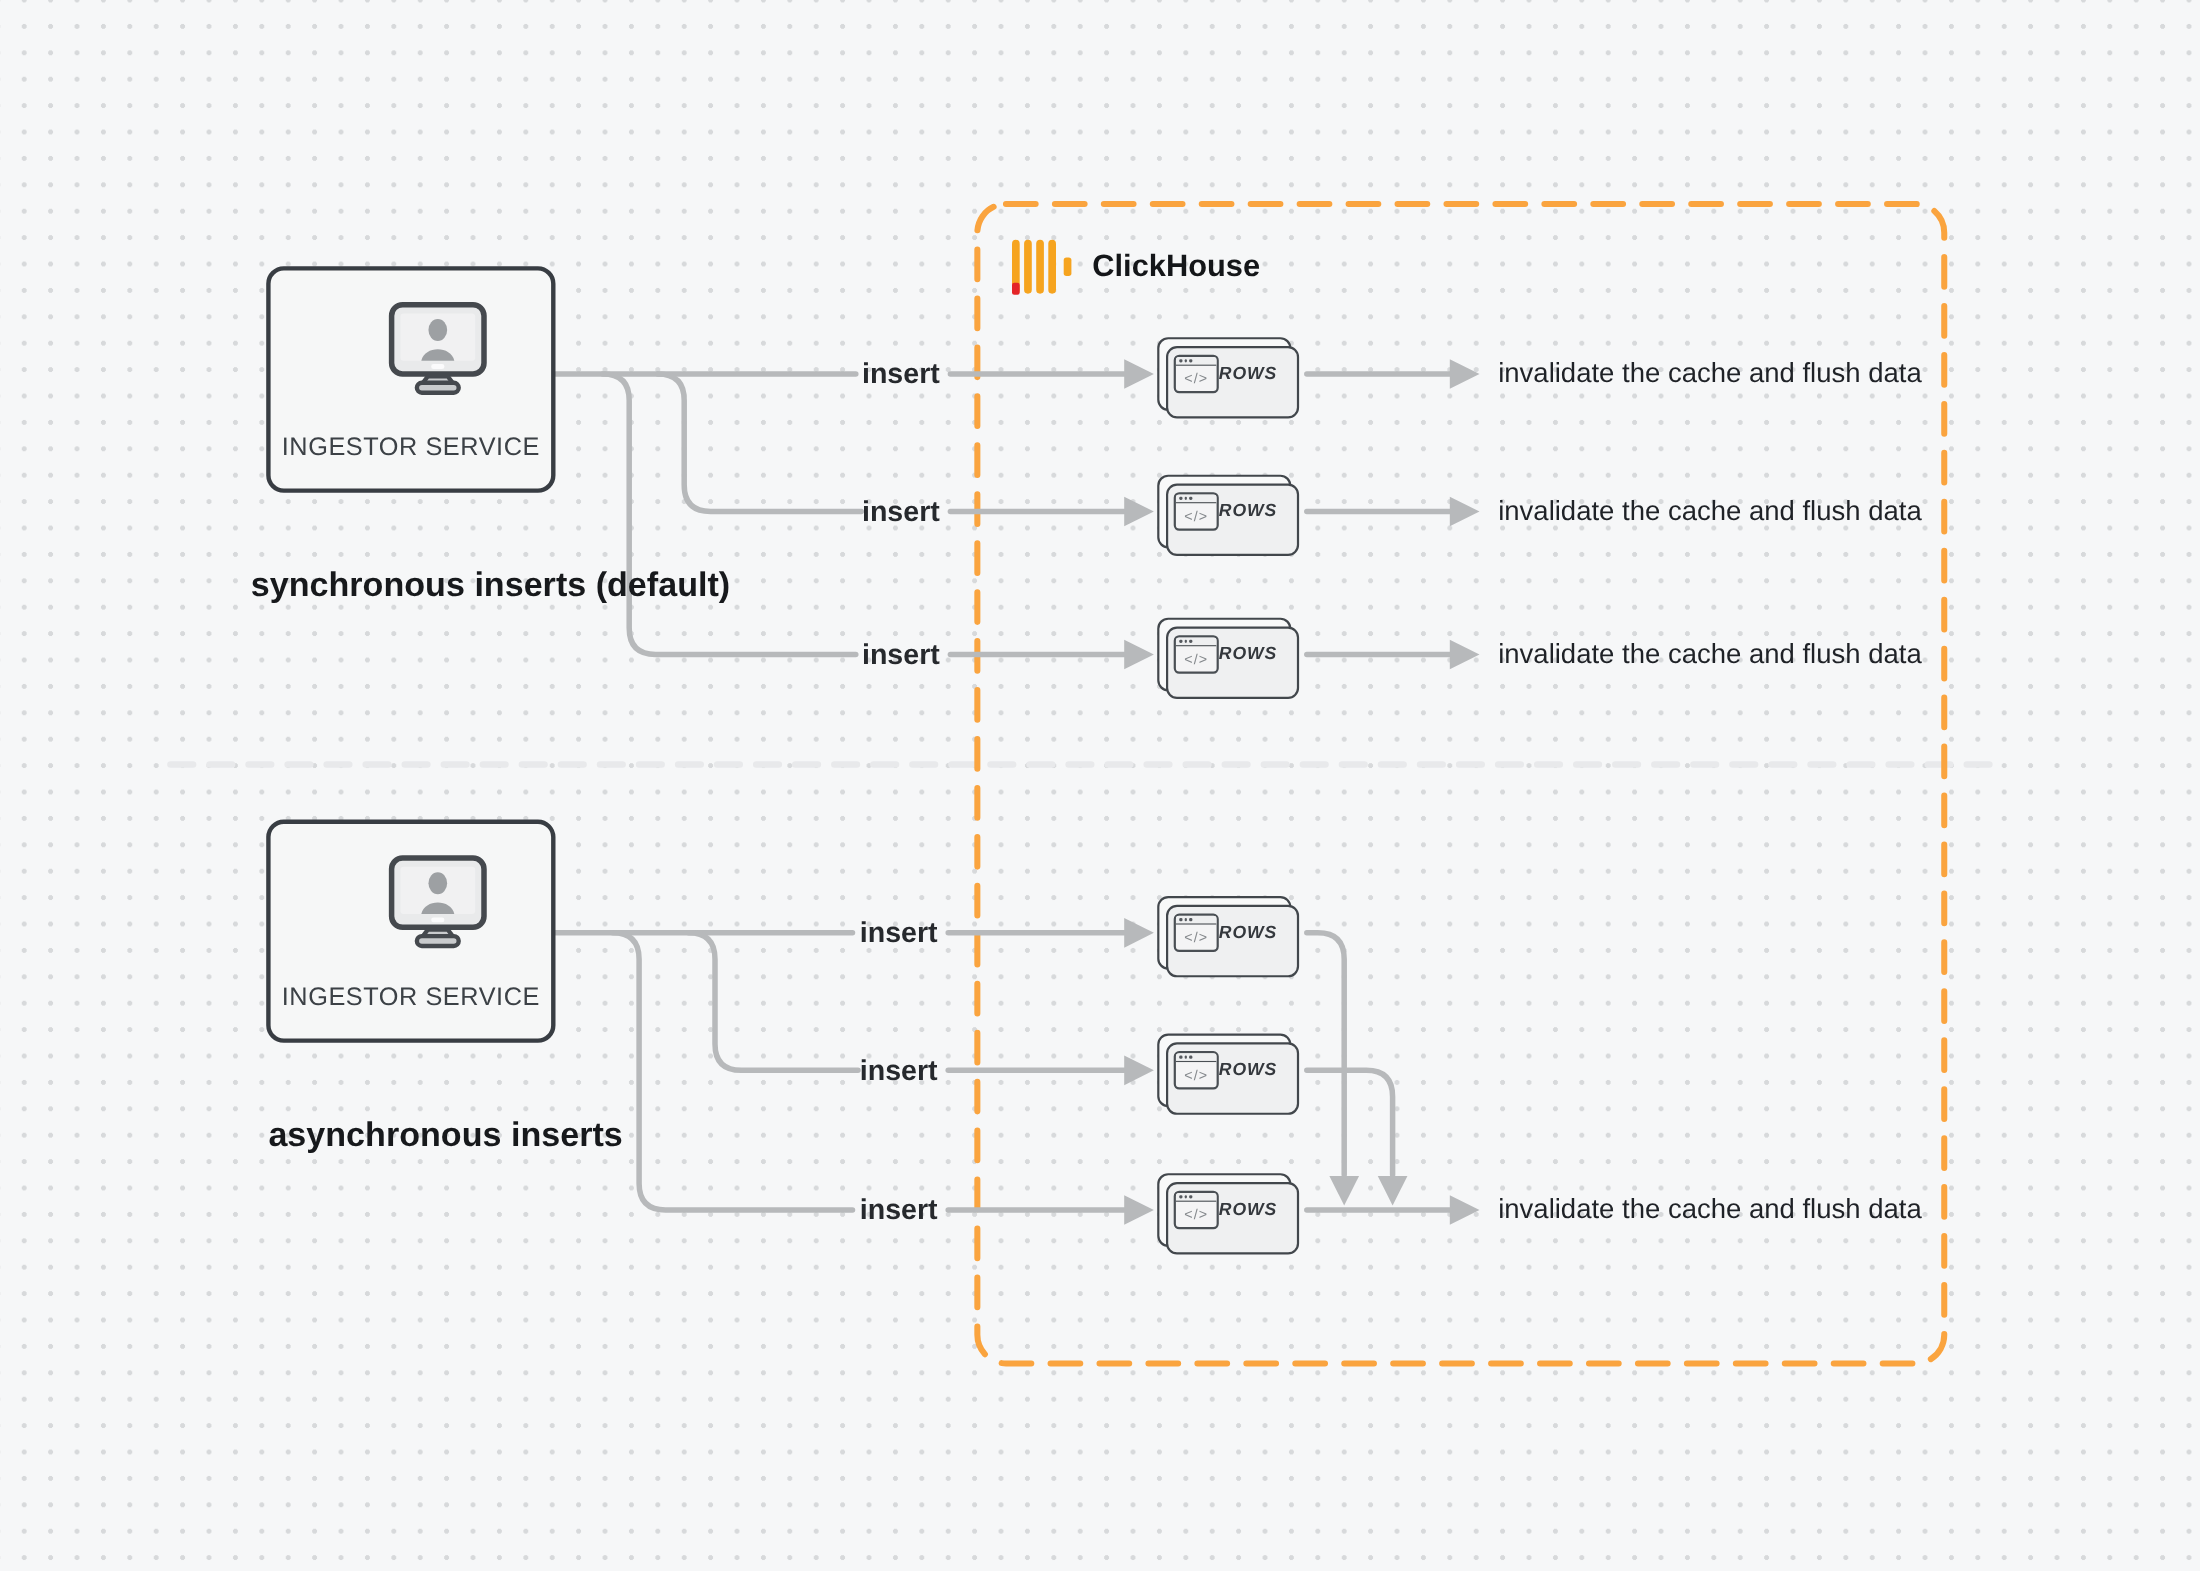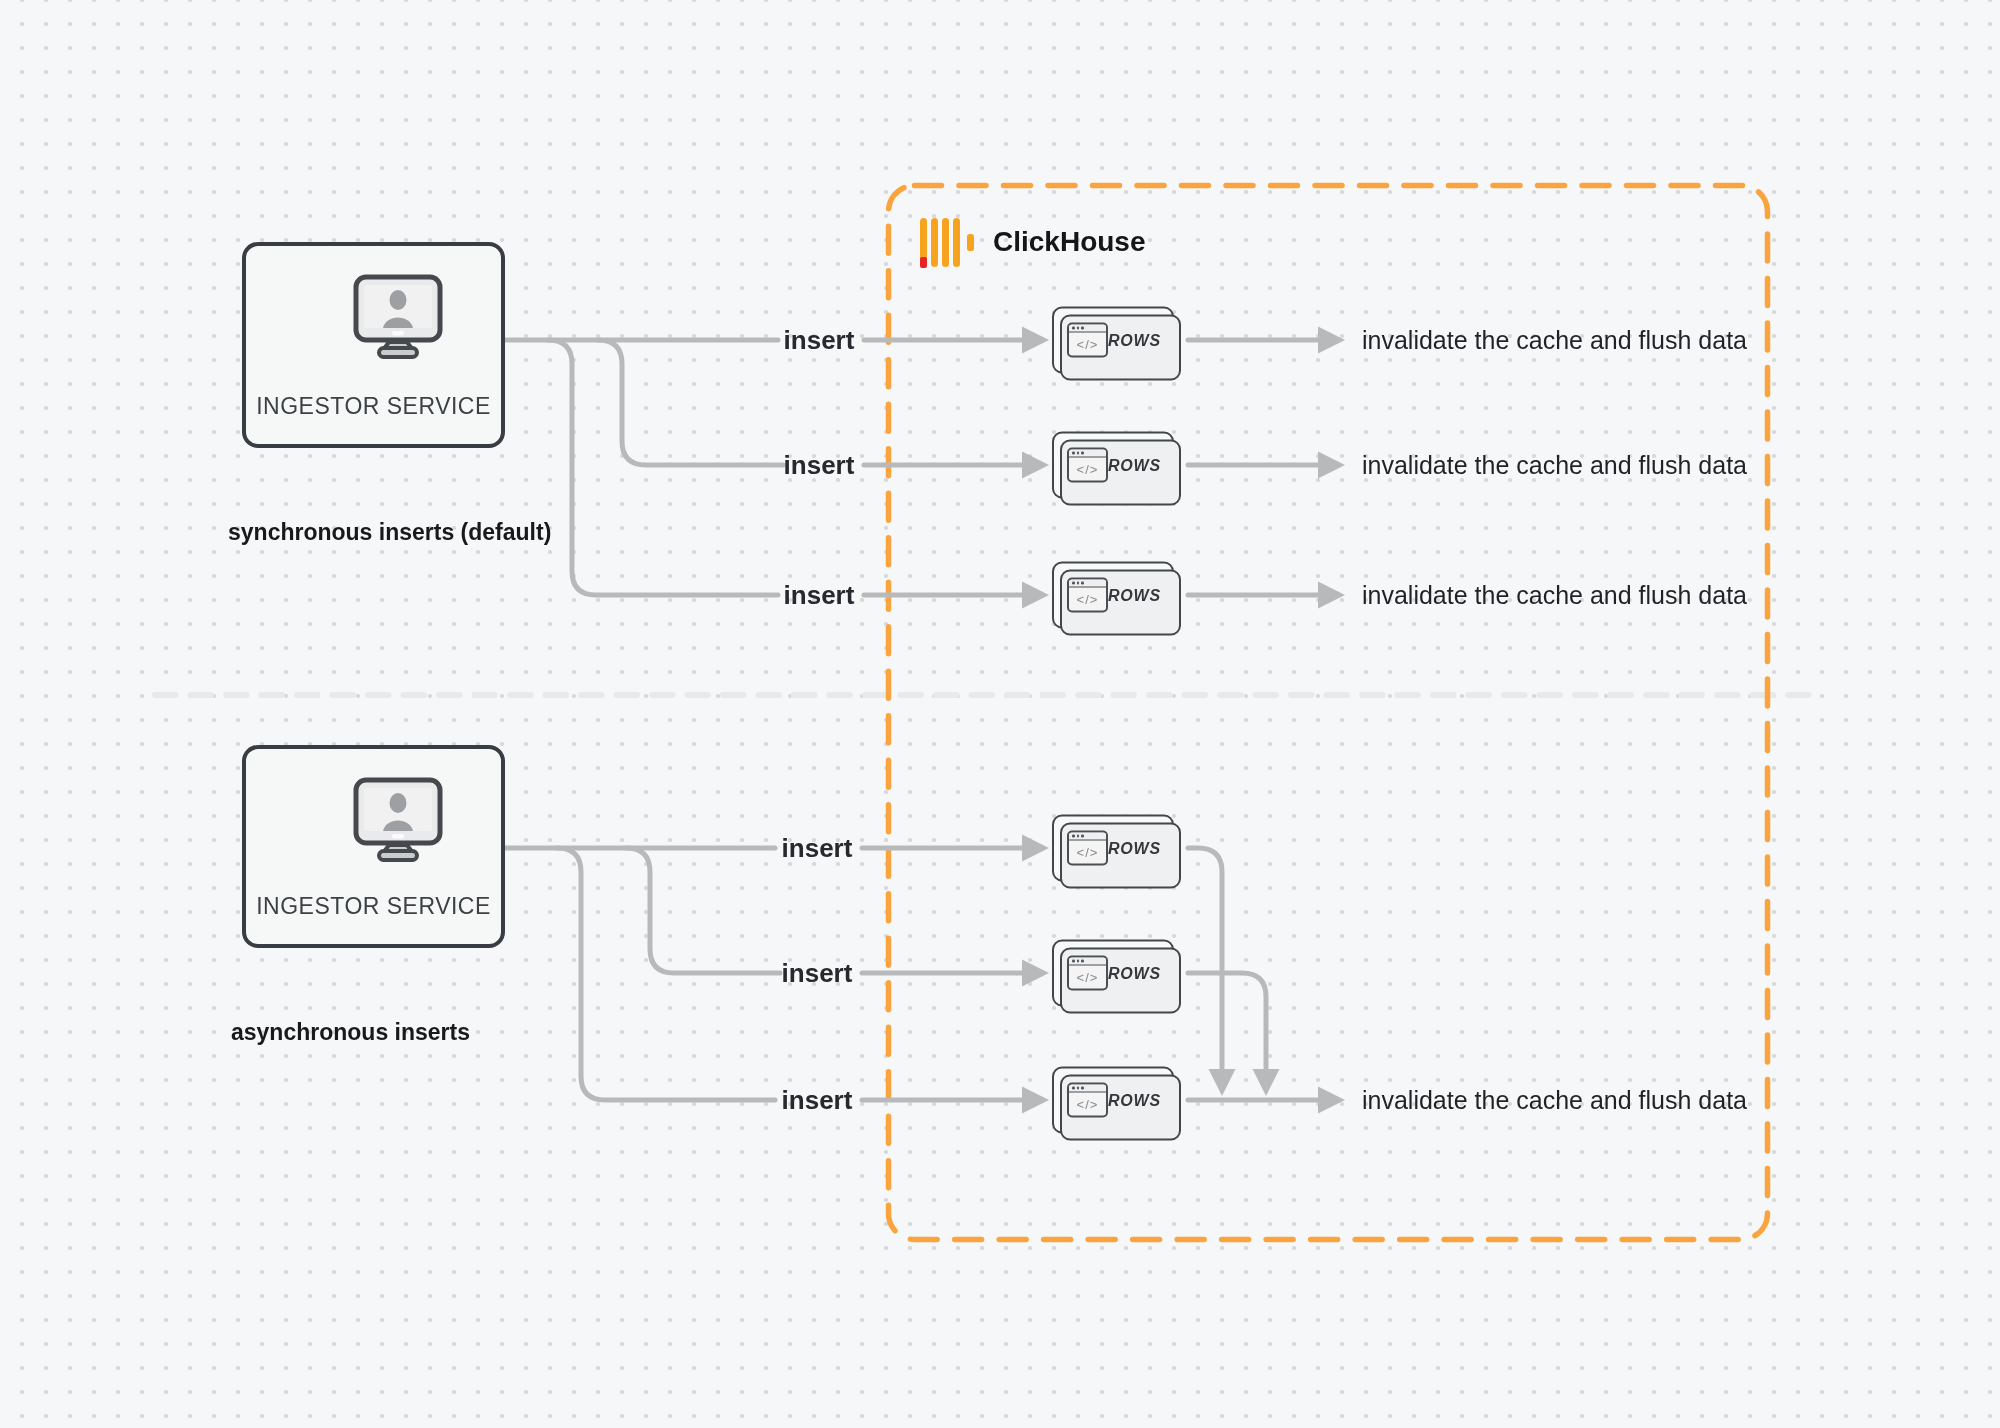--- a/index.html
+++ b/index.html
@@ -19,21 +19,21 @@
     background:#f6f7f7; display:flex; flex-direction:column; align-items:center;
     justify-content:flex-start;
     padding-left:48px;
   }
   .service-label {
     position:absolute; left:0; right:0; bottom:24px; text-align:center;
     font-size:23px; color:#3c4146; letter-spacing:0.5px; font-weight:400;
   }
   .caption {
     position:absolute; transform:translateY(-50%);
-    font-size:23px; font-weight:700; color:#17191c;
+    font-size:31px; font-weight:700; color:#17191c;
   }
 
   
   .insert-label {
     position:absolute; transform:translateY(-50%); width:90px; text-align:center;
     font-size:26px; color:#26292d;font-weight:bold;
   }
   .result-label {
     position:absolute; transform:translateY(-50%);
     font-size:25px; color:#1f2227;
@@ -149,21 +149,21 @@
       <rect x="6" y="5" width="84" height="63" rx="10" fill="#e9eaeb" stroke="#45494e" stroke-width="5"></rect>
       <rect x="14" y="13" width="68" height="43" rx="3" fill="#f1f1f2"></rect>
       <ellipse cx="48" cy="28" rx="8.5" ry="10" fill="#9da0a3"></ellipse>
       <path d="M33 56 C36 42, 60 42, 63 56 Z" fill="#9da0a3"></path>
       <rect x="42" y="59" width="12" height="4.5" rx="2.2" fill="#fbfbfc"></rect>
       <path d="M39 70 L57 70 L63 78 L33 78 Z" fill="#c9cbcd" stroke="#45494e" stroke-width="4" stroke-linejoin="round"></path>
       <rect x="29" y="76" width="38" height="9" rx="4.5" fill="#c9cbcd" stroke="#45494e" stroke-width="4"></rect>
     </svg>
     <div class="service-label">INGESTOR SERVICE</div>
   </div>
-  <div class="caption" style="left:231px; top:1032px;">asynchronous inserts</div>
+  <div class="caption" style="left:244px; top:1032px;">asynchronous inserts</div>
 
   <div class="ch-logo">
     <div class="ch-bar" style="left:0;">
         <div class="ch-bar-red"></div>
       </div>
     <div class="ch-bar" style="left:11px;"></div>
     <div class="ch-bar" style="left:22px;"></div>
     <div class="ch-bar" style="left:33px;"></div>
     <div class="ch-bar-short"></div>
   </div>

